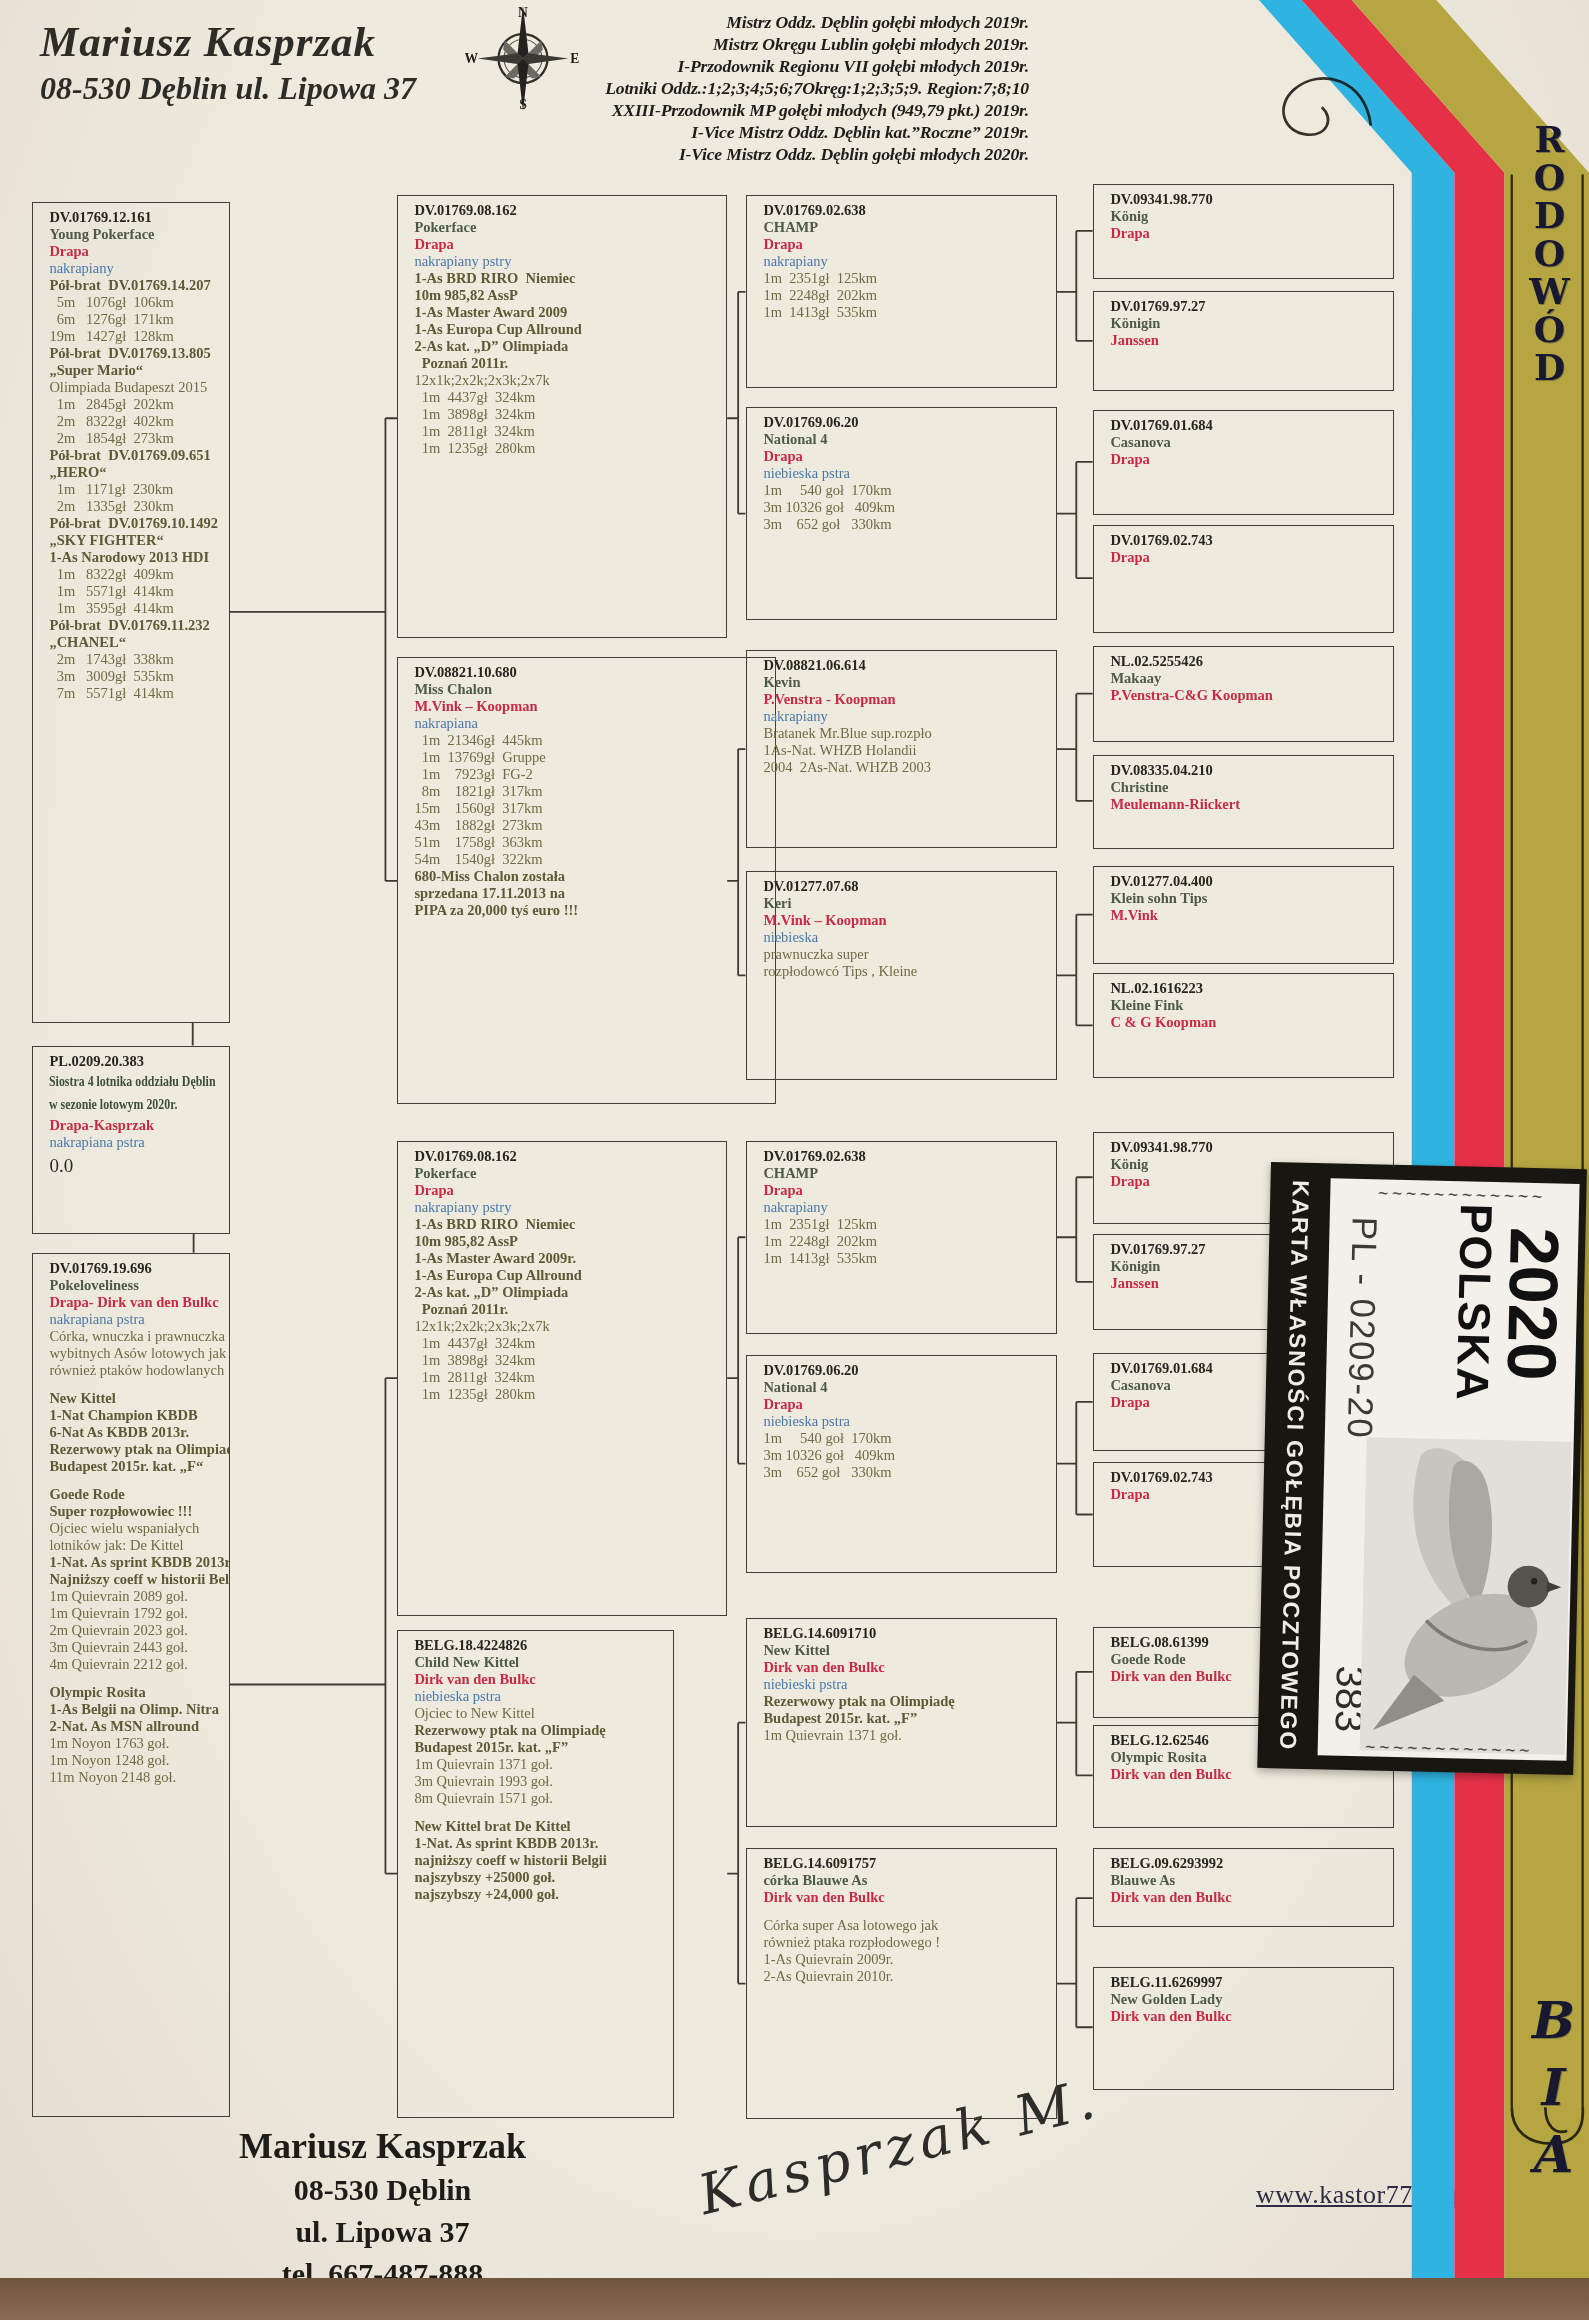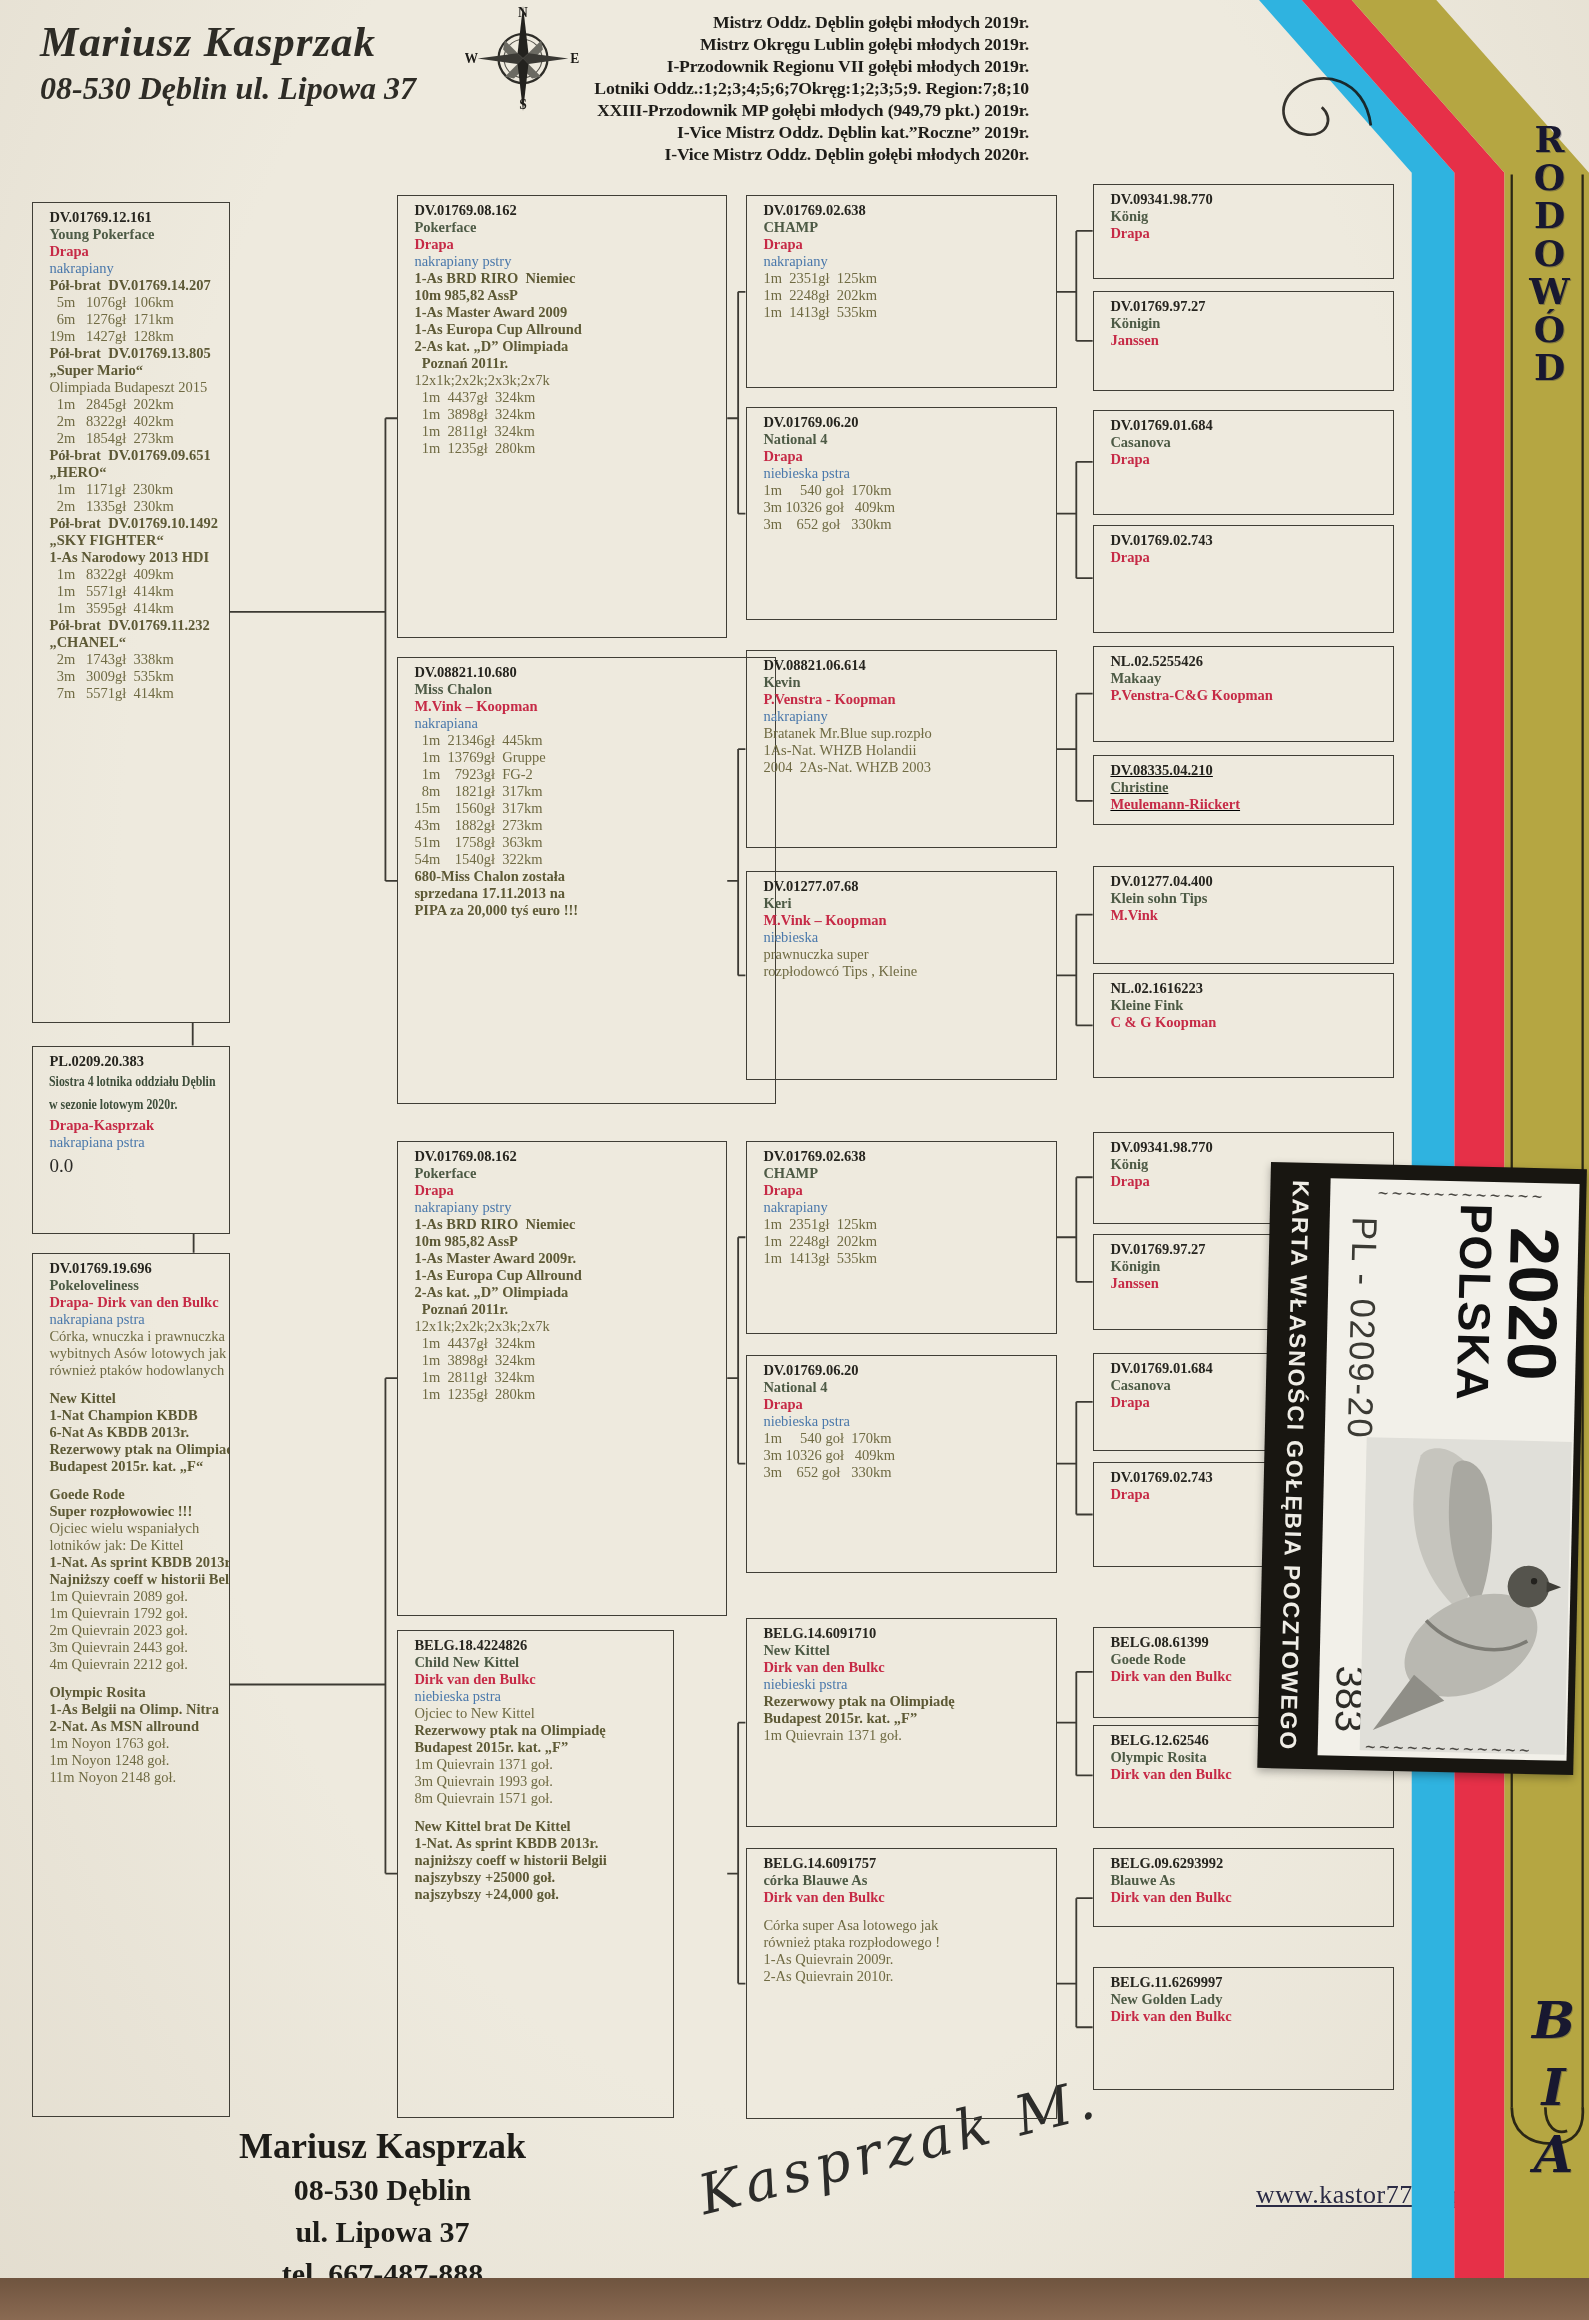--- a/index.html
+++ b/index.html
@@ -5,21 +5,21 @@
   html,body{margin:0;padding:0;background:#a99f90;}
   .page{position:relative;width:1589px;height:2320px;overflow:hidden;
         background:radial-gradient(ellipse at 50% 40%, #eeeade 60%, #e3ddcf 100%);
         font-family:"Liberation Serif", serif;}
   
   .hdr{position:absolute;left:40px;top:16.4px;color:#2e2c26;font-style:italic;font-weight:bold;}
   .hdr .h-name{font-size:43px;line-height:51px;letter-spacing:0.9px;}
   .hdr .h-addr{font-size:32px;line-height:42px;}
   .hdr .h-tel{font-size:27px;line-height:36px;}
   .ach{position:absolute;left:382px;top:11px;width:647px;text-align:right;
-       font-weight:bold;font-size:17.7px;line-height:22px;color:#1e1d19;letter-spacing:-0.2px;}
+       font-weight:bold;font-size:17.7px;line-height:22px;color:#1e1d19;letter-spacing:-0.2px;font-style:italic;}
   .compass{position:absolute;left:465px;top:3.6px;}
   
   .ribbon-svg{position:absolute;left:0;top:0;z-index:1;}
   .gothic{position:absolute;width:67px;text-align:center;z-index:2;color:#181830;
           font-family:"DejaVu Serif",serif;font-weight:bold;
           text-shadow:0.9px 0.9px 0 rgba(40,40,60,.35);}
   .gothic-top{left:1516px;top:120px;font-size:36px;line-height:38px;}
   .gothic-bottom{left:1520px;top:1987px;font-size:51px;line-height:67px;font-style:italic;}
   
   #boxes .pbox{position:absolute;border:1.8px solid #403e36;box-sizing:border-box;
@@ -379,21 +379,21 @@
       <div class="pbox gen4" style="left: 1093px; top: 525px; width: 301px; height: 108px;">
         <div class="ring">DV.01769.02.743</div>
         <div class="bird-name"></div>
         <div class="strain">Drapa</div>
       </div>
       <div class="pbox gen4" style="left: 1093px; top: 646px; width: 301px; height: 96px;">
         <div class="ring">NL.02.5255426</div>
         <div class="bird-name">Makaay</div>
         <div class="strain">P.Venstra-C&amp;G Koopman</div>
       </div>
-      <div class="pbox gen4" style="left: 1093px; top: 755px; width: 301px; height: 70px; text-decoration: underline;">
+      <div class="pbox gen4" style="left: 1093px; top: 755px; width: 301px; height: 94px;">
         <div class="ring">DV.08335.04.210</div>
         <div class="bird-name">Christine</div>
         <div class="strain">Meulemann-Riickert</div>
       </div>
       <div class="pbox gen4" style="left: 1093px; top: 866px; width: 301px; height: 98px;">
         <div class="ring">DV.01277.04.400</div>
         <div class="bird-name">Klein sohn Tips</div>
         <div class="strain">M.Vink</div>
       </div>
       <div class="pbox gen4" style="left: 1093px; top: 973px; width: 301px; height: 105px;">

